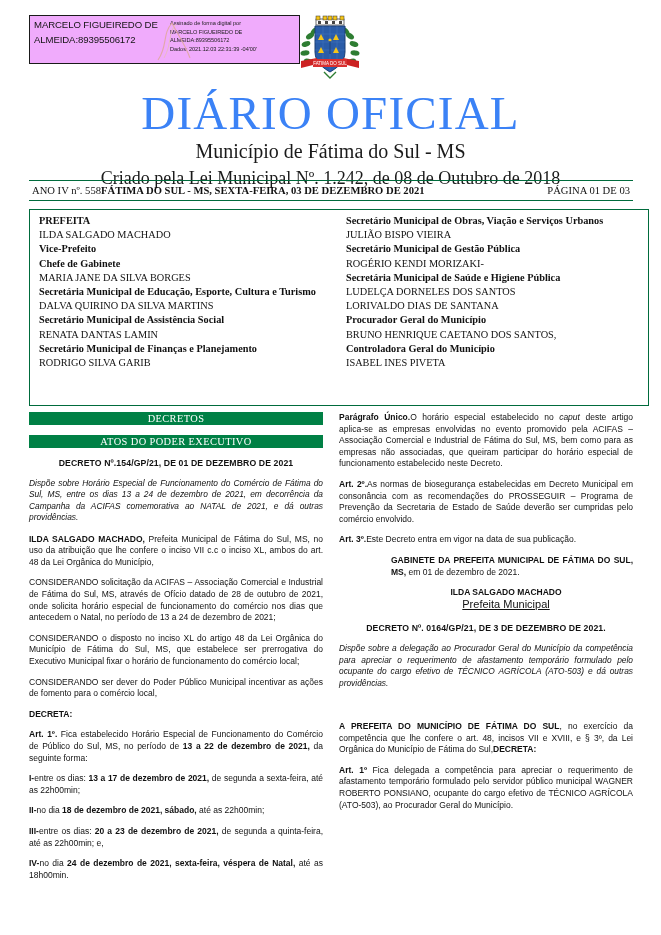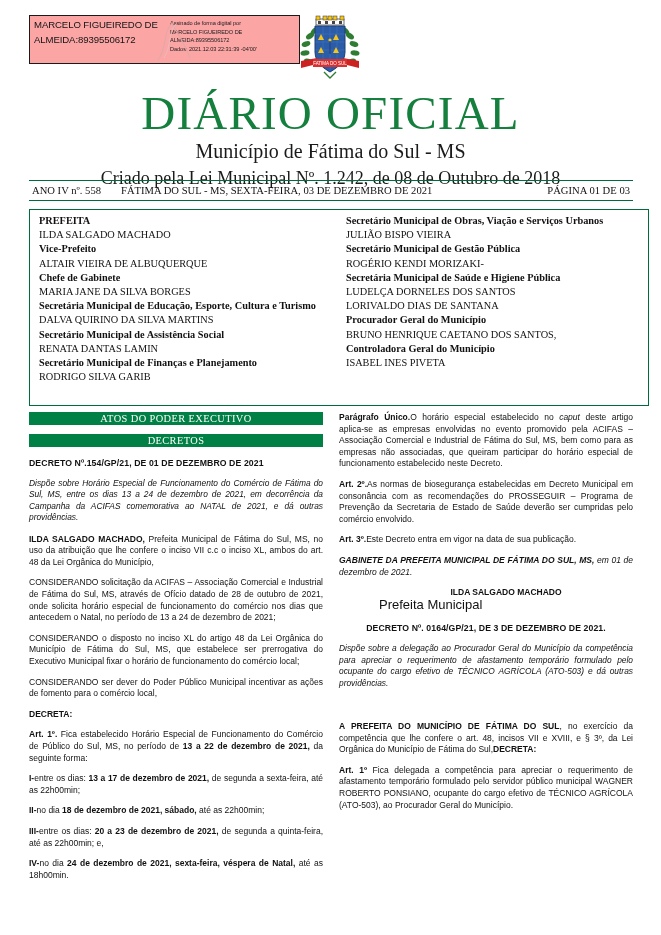--- a/index.html
+++ b/index.html
@@ -28,21 +28,21 @@
   .sig-wrap {
     position: absolute;
     left: 29px;
     top: 15px;
     width: 271px;
     height: 49px;
     border: 1px solid #1a1a1a;
     box-sizing: border-box;
     display: flex;
     align-items: stretch;
-    background: #fca5a5;
+    background: #f0abfc;
     overflow: hidden;
   }
   .sig-left {
     width: 136px;
     padding: 2px 2px 2px 4px;
     box-sizing: border-box;
     font-family: "Liberation Sans", sans-serif;
     font-size: 9.6px;
     line-height: 14.5px;
     color: #141414;
@@ -83,21 +83,21 @@
     top: 88px;
     width: 661px;
     text-align: center;
   }
   .masthead .title {
     font-family: "Liberation Serif", serif;
     font-size: 47px;
     line-height: 50px;
     letter-spacing: 1.2px;
     font-weight: 400;
-    color: #15803d;
+    color: #3b82f6;
     text-align: center;
   }
   .masthead .subtitle {
     font-family: "Liberation Serif", serif;
     font-size: 20px;
     line-height: 25px;
     color: #1a1a1a;
     margin-top: 1px;
   }
   .masthead .law {
@@ -120,21 +120,21 @@
     display: flex;
     align-items: center;
     justify-content: space-between;
     font-family: "Liberation Serif", serif;
     font-size: 10.6px;
     color: #111;
     box-sizing: border-box;
     padding: 0 3px;
   }
   .edition .ed-left { white-space: nowrap; }
-  .edition .ed-mid { white-space: nowrap; margin-left: 20px; margin-right: auto; }
+  .edition .ed-mid { white-space: nowrap; margin-left: 0; margin-right: auto; font-weight: bold; }
   .edition .ed-right { white-space: nowrap; }
 
   
   .officials {
     position: absolute;
     left: 29px;
     top: 209px;
     width: 620px;
     height: 197px;
     border: 1.6px solid #006b3c;
@@ -198,50 +198,52 @@
   .b { font-weight: bold; }
   .i { font-style: italic; }
   .dec-title {
     font-family: "Liberation Sans", sans-serif;
     font-size: 8.7px;
     font-weight: bold;
     line-height: 12px;
     margin: 0 0 9px 0;
     color: #111;
     letter-spacing: 0.1px;
+    text-align: center;
   }
   .dec-title.centered { text-align: center; padding: 0 14px; }
   .ementa {
     font-style: italic;
     font-size: 8.4px;
     line-height: 11.4px;
     margin-bottom: 10px;
   }
   .indent-block {
+    margin-left: 52px;
     text-align: justify;
-    font-style: italic;
   }
   .sig-name {
     text-align: center;
     font-weight: bold;
     font-family: "Liberation Sans", sans-serif;
     font-size: 8.5px;
     line-height: 11.6px;
     margin: 0;
     color: #111;
     padding-left: 40px;
   }
   .sig-sub {
-    text-align: left;
-    font-family: "Liberation Sans", sans-serif;
-    font-size: 13px;
+    text-align: center;
+    font-family: "Liberation Sans", sans-serif;
+    font-size: 11px;
     line-height: 11.6px;
     margin: 0 0 12px 0;
     color: #111;
     padding-left: 40px;
+    text-decoration: underline;
   }
   .spacer-lg { height: 22px; }
 </style>
 </head>
 <body>
 
 <div class="page">
 
   <div class="sig-wrap">
     <div class="sig-left">MARCELO FIGUEIREDO DE ALMEIDA:89395506172</div>
@@ -328,21 +330,20 @@
     <span class="ed-left">ANO IV nº. 558</span>
     <span class="ed-mid">FÁTIMA DO SUL - MS, SEXTA-FEIRA,  03  DE DEZEMBRO DE 2021</span>
     <span class="ed-right">PÁGINA 01 DE 03</span>
   </div>
 
   <div class="officials">
     <div class="off-col left">
       <div class="off-role">PREFEITA</div>
       <div class="off-name">ILDA SALGADO MACHADO</div>
       <div class="off-role">Vice-Prefeito</div>
-      <div class="off-name">ALTAIR VIEIRA DE ALBUQUERQUE</div>
       <div class="off-role">Chefe de Gabinete</div>
       <div class="off-name">MARIA JANE DA SILVA BORGES</div>
       <div class="off-role">Secretária Municipal de Educação, Esporte, Cultura e Turismo</div>
       <div class="off-name">DALVA QUIRINO DA SILVA MARTINS</div>
       <div class="off-role">Secretário Municipal de Assistência Social</div>
       <div class="off-name">RENATA DANTAS LAMIN</div>
       <div class="off-role">Secretário Municipal de Finanças e Planejamento</div>
       <div class="off-name">RODRIGO SILVA GARIB</div>
     </div>
     <div class="off-col right">
@@ -357,22 +358,22 @@
       <div class="off-name">BRUNO HENRIQUE CAETANO DOS SANTOS,</div>
       <div class="off-role">Controladora Geral do Município</div>
       <div class="off-name">ISABEL INES PIVETA</div>
     </div>
   </div>
 
   <div class="columns">
 
     <div class="col">
 
+      <div class="greenbar second">DECRETOS</div>
       <div class="greenbar">ATOS DO PODER EXECUTIVO</div>
-      <div class="greenbar second">DECRETOS</div>
 
       <div class="dec-title">DECRETO Nº.154/GP/21, DE 01 DE DEZEMBRO DE 2021</div>
 
       <p class="ementa">Dispõe sobre Horário Especial de Funcionamento do Comércio de Fátima do Sul, MS, entre os dias 13 a 24 de dezembro de 2021, em decorrência da Campanha da ACIFAS comemorativa ao NATAL de 2021, e dá outras providências.</p>
 
       <p><span class="b">ILDA SALGADO MACHADO,</span><span> Prefeita Municipal de Fátima do Sul, MS, no uso da atribuição que lhe confere o inciso VII c.c o inciso XL, ambos do art. 48 da Lei Orgânica do Município,</span></p>
 
       <p>CONSIDERANDO solicitação da ACIFAS – Associação Comercial e Industrial de Fátima do Sul, MS, através de Ofício datado de 28 de outubro de 2021, onde solicita horário especial de funcionamento do comércio nos dias que antecedem o Natal, no período de 13 a 24 de dezembro de 2021;</p>
       <p>CONSIDERANDO o disposto no inciso XL do artigo 48 da Lei Orgânica do Município de Fátima do Sul, MS, que estabelece ser prerrogativa do Executivo Municipal fixar o horário de funcionamento do comércio local;</p>
       <p>CONSIDERANDO ser dever do Poder Público Municipal incentivar as ações de fomento para o comércio local,</p>

